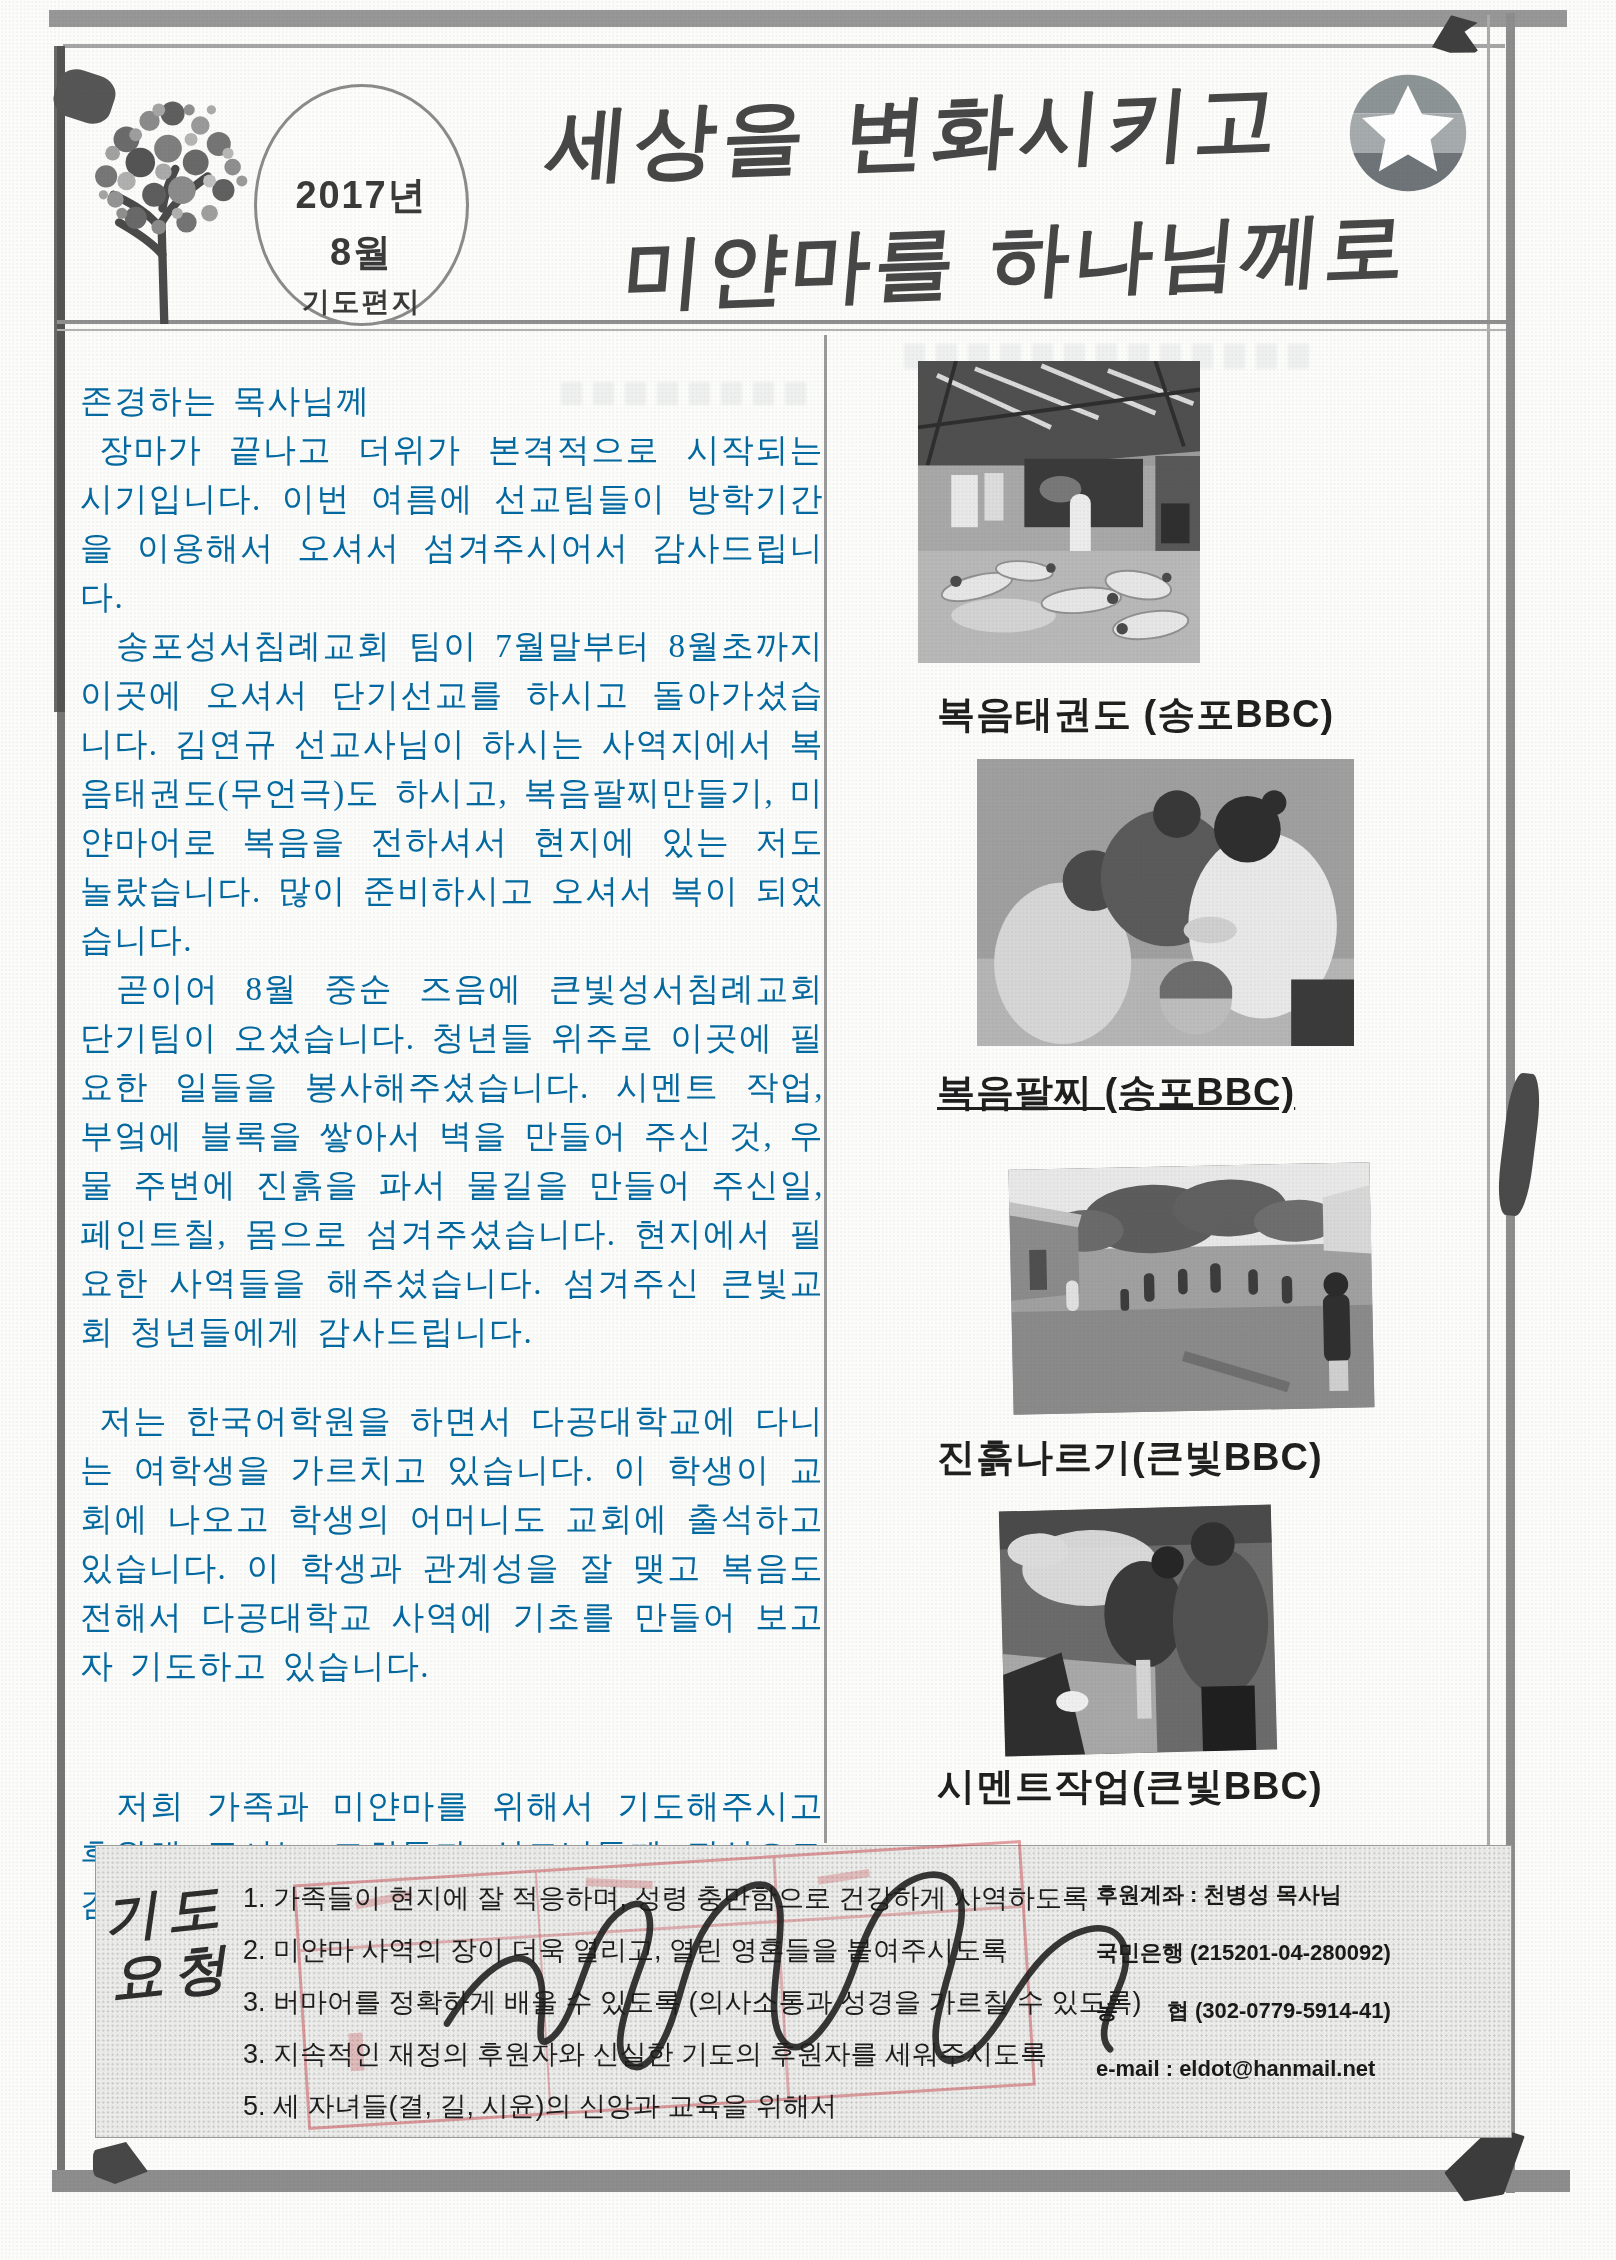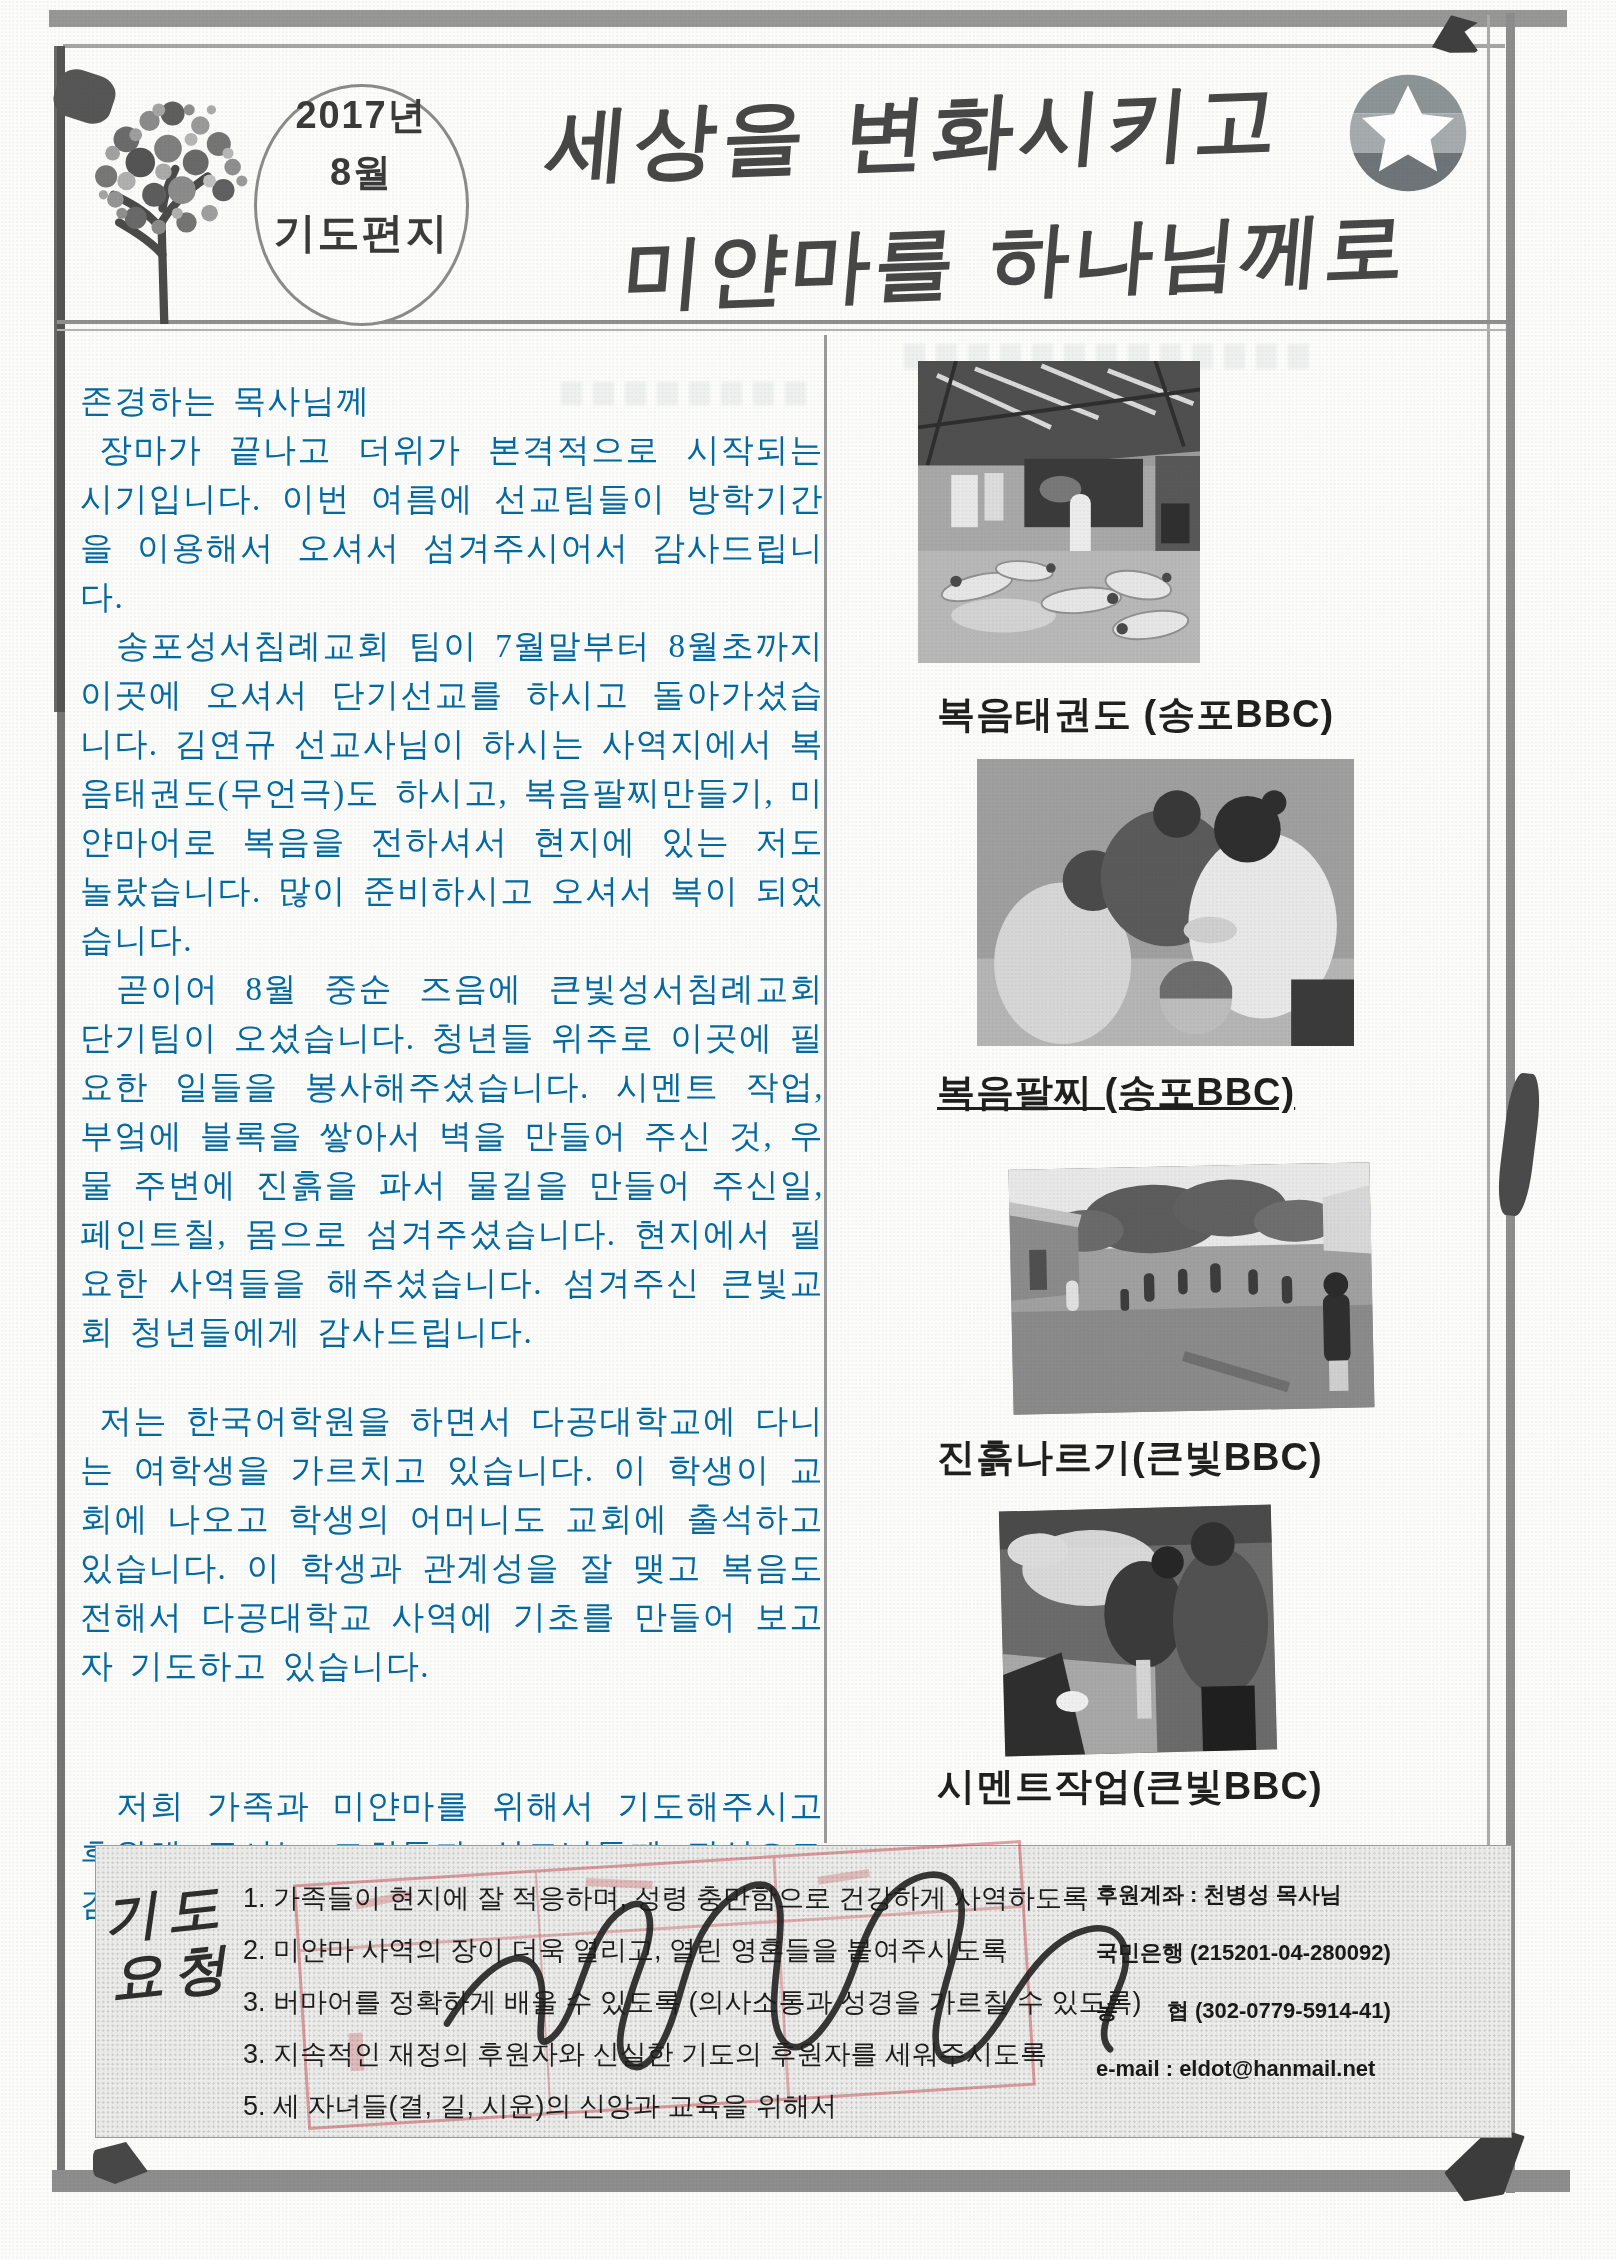--- a/index.html
+++ b/index.html
@@ -15,23 +15,23 @@
   .edge-right-thick{left:1506px;top:13.3px;width:8.6px;height:2180px;background:#8d8d8d;}
   .band-bottom{left:52px;top:2170px;width:1518px;height:22px;background:#8d8d8d;}
   .mark{background:#454545;border-radius:35%;}
   .hsep1{left:57px;top:320px;width:1449px;height:3.8px;background:#8f8f8f;}
   .hsep2{left:57px;top:329px;width:1449px;height:1.9px;background:#b2b2b2;}
   .vdivider{left:824px;top:335px;width:2.9px;height:1508px;background:#9b9b9b;}
   .halftone{left:0;top:0;width:1617px;height:2261px;pointer-events:none;opacity:.05;
      background-image:radial-gradient(#333 1px,transparent 1px);background-size:3.8px 3.8px;}
   
   .datebox{left:254px;top:84px;width:209px;height:236px;border:3.8px solid #8b8b8b;border-radius:50%;
-     display:flex;flex-direction:column;align-items:center;justify-content:flex-start;background:#fdfdfc;}
+     display:flex;flex-direction:column;align-items:center;justify-content:flex-end;background:#fdfdfc;}
   .datebox div{font-weight:bold;color:#3a3a3a;line-height:1.5;font-size:38px;letter-spacing:1.9px;}
-  .datebox .d3{font-size:42px;}
+  .datebox .d3{font-size:28px;}
   .slogan{font-weight:bold;color:#474747;transform:rotate(-2deg) skewX(-7deg);
      font-family:"DejaVu Serif",serif;white-space:nowrap;}
   .slogan1{left:547px;top:78px;font-size:82px;letter-spacing:5.7px;}
   .slogan2{left:623px;top:207px;font-size:80px;letter-spacing:3.8px;}
   
   .letter{left:80px;top:377px;width:744px;font-family:Liberation Serif, serif;color:#0369a1;
      font-size:33px;line-height:49px;letter-spacing:1.4px;word-spacing:5.7px;text-align:justify;}
   .letter p{margin:0;}
   .p-ind1{text-indent:19px;}
   .p-ind2{text-indent:36px;}

